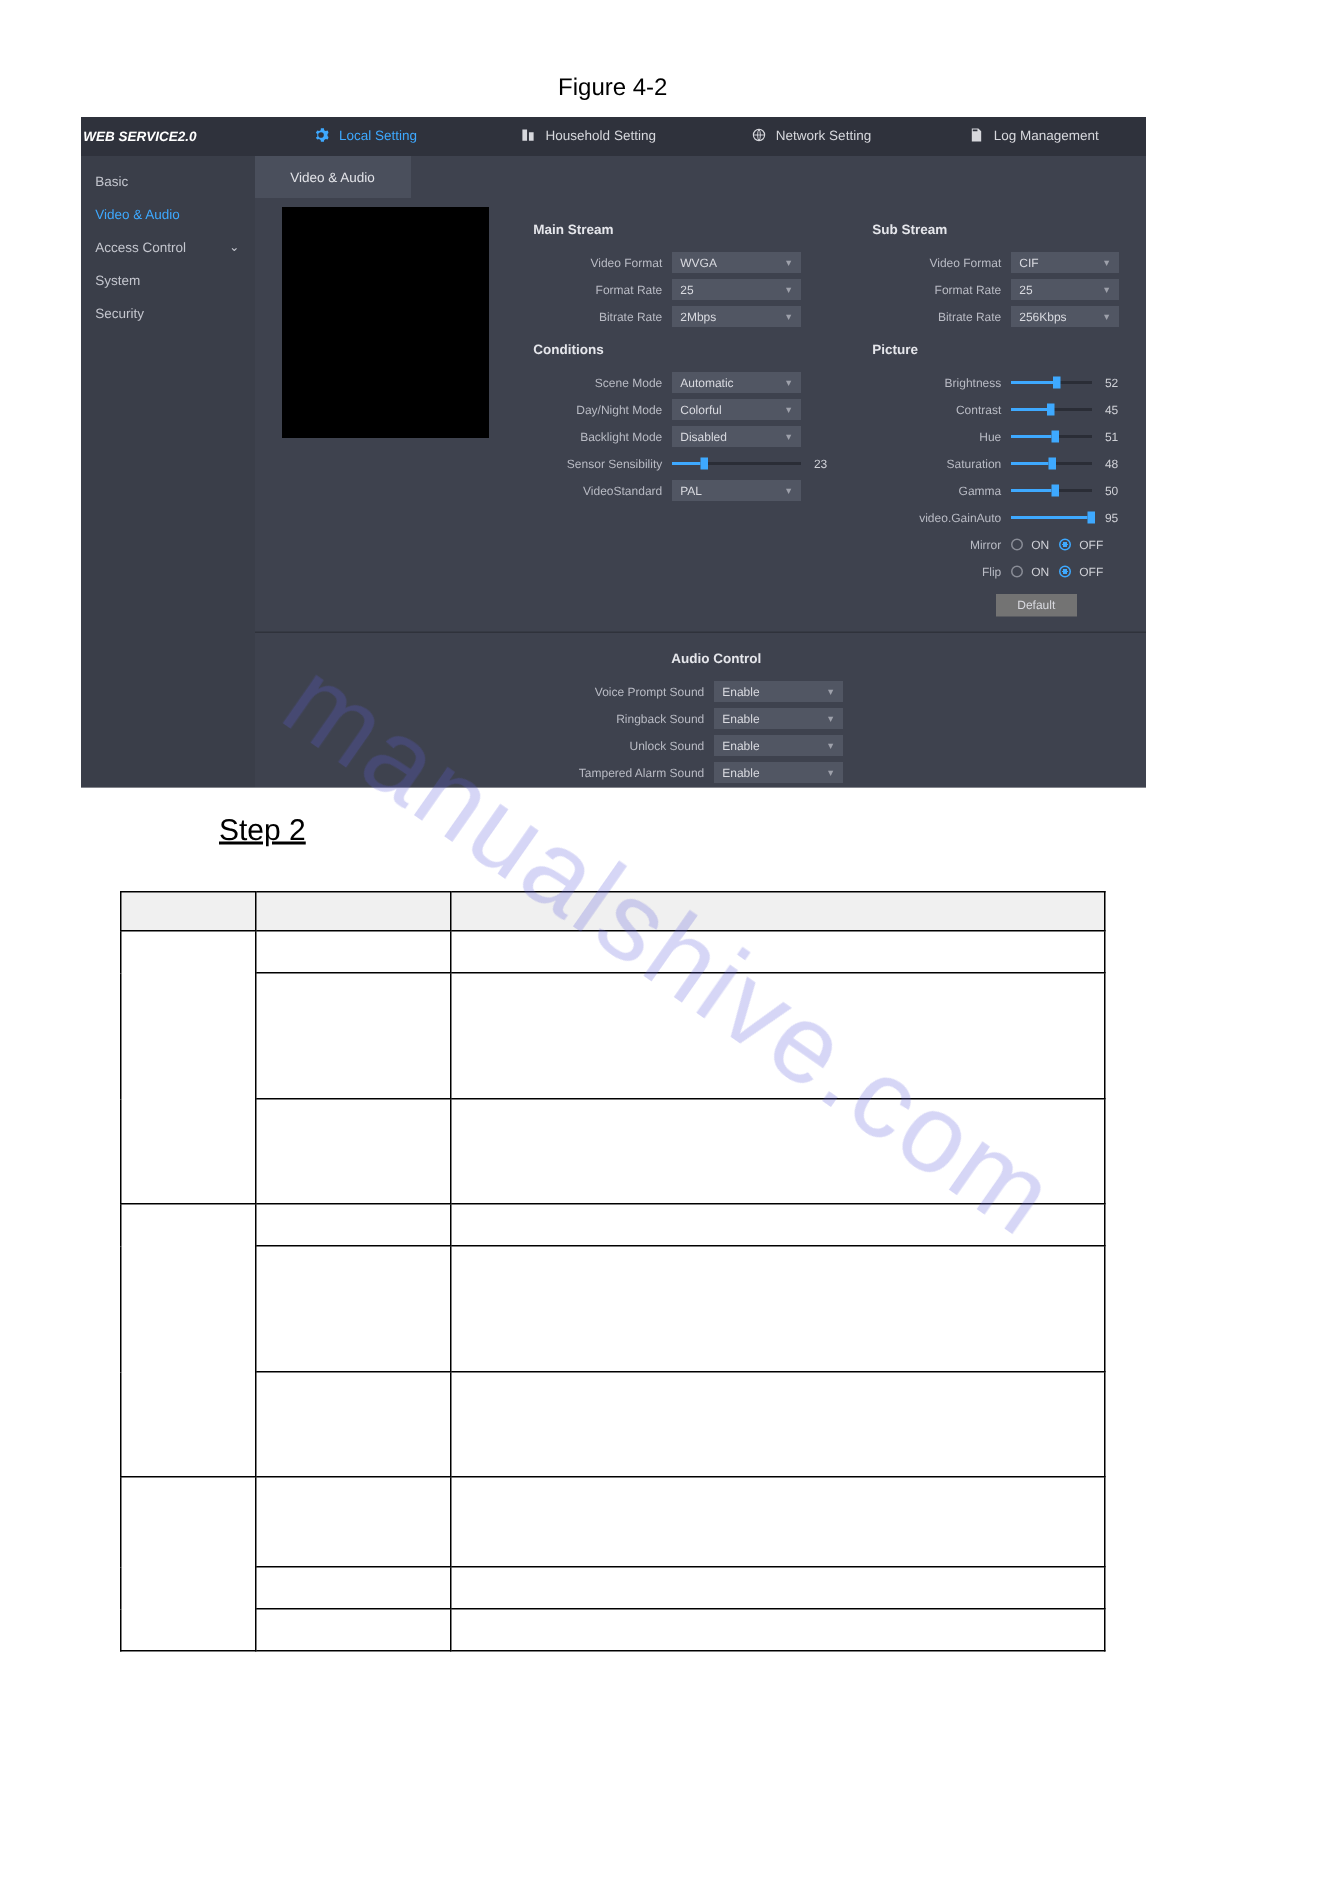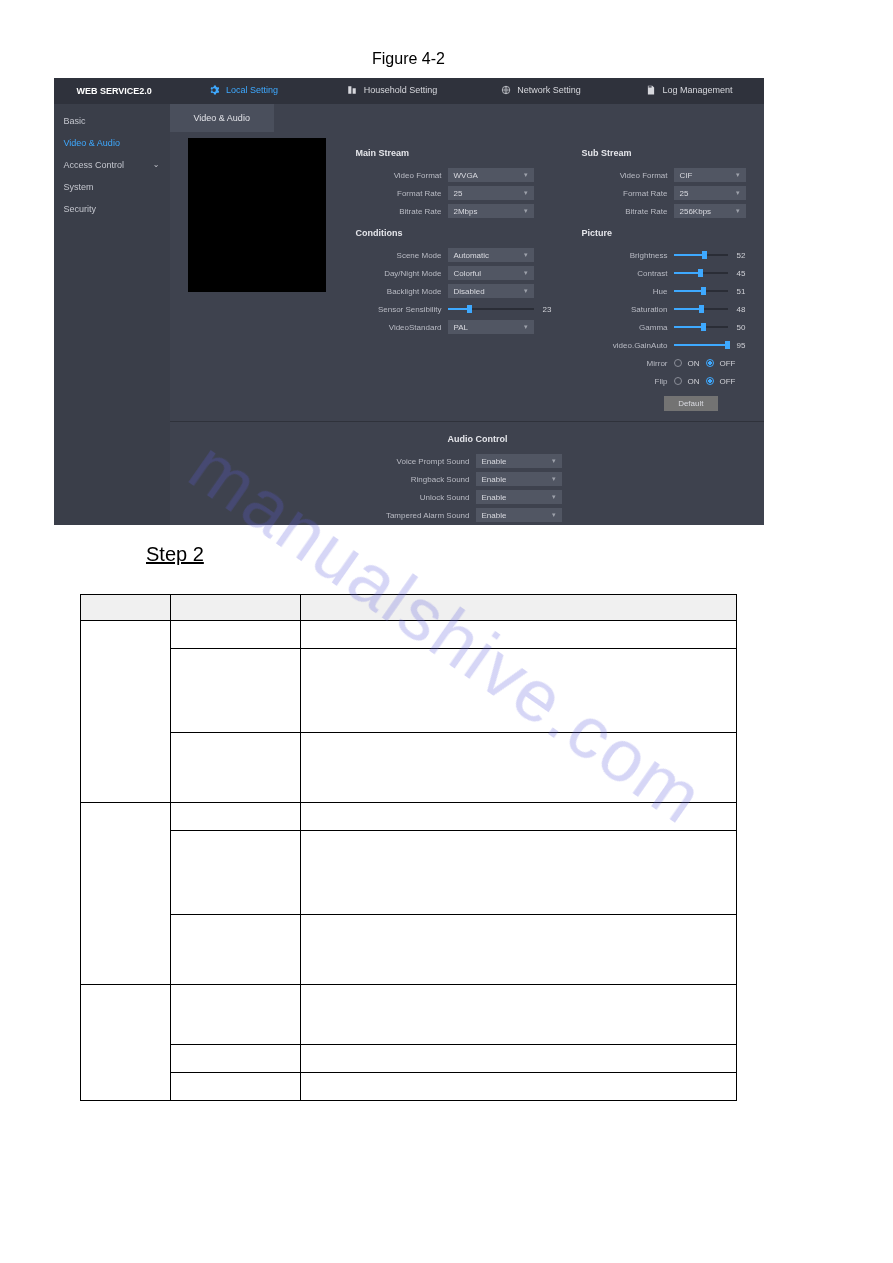--- a/index.html
+++ b/index.html
@@ -21,21 +21,21 @@
     position: relative;
     overflow: hidden;
   }
   .shot-top {
     height: 26px;
     background: #2f323c;
     display: flex;
     align-items: center;
     font-size: 9px;
   }
-  .shot-logo { color: #fff; font-weight: bold; padding-left: 23px; width: 116px; }
+  .shot-logo { color: #fff; font-weight: bold; padding-left: 2px; width: 116px; font-style: italic; }
   .shot-nav { display: flex; flex: 1; }
   .shot-nav .nav-item { flex: 1; text-align: center; color: #d7d8dd; }
   .shot-nav .nav-item.active { color: #3ea9ff; }
   .nav-ico { display: inline-block; vertical-align: middle; margin-right: 4px; }
   .nav-ico svg { width: 10px; height: 10px; fill: currentColor; }
 
   .shot-body { display: flex; height: calc(100% - 26px); border-radius: 31px; }
   .shot-side { width: 116px; background: #3a3e49; padding-top: 6px; }
   .side-item { padding: 6px 10px; font-size: 9px; color: #c4c6ce; }
   .side-item.sel { color: #3ea9ff; }

